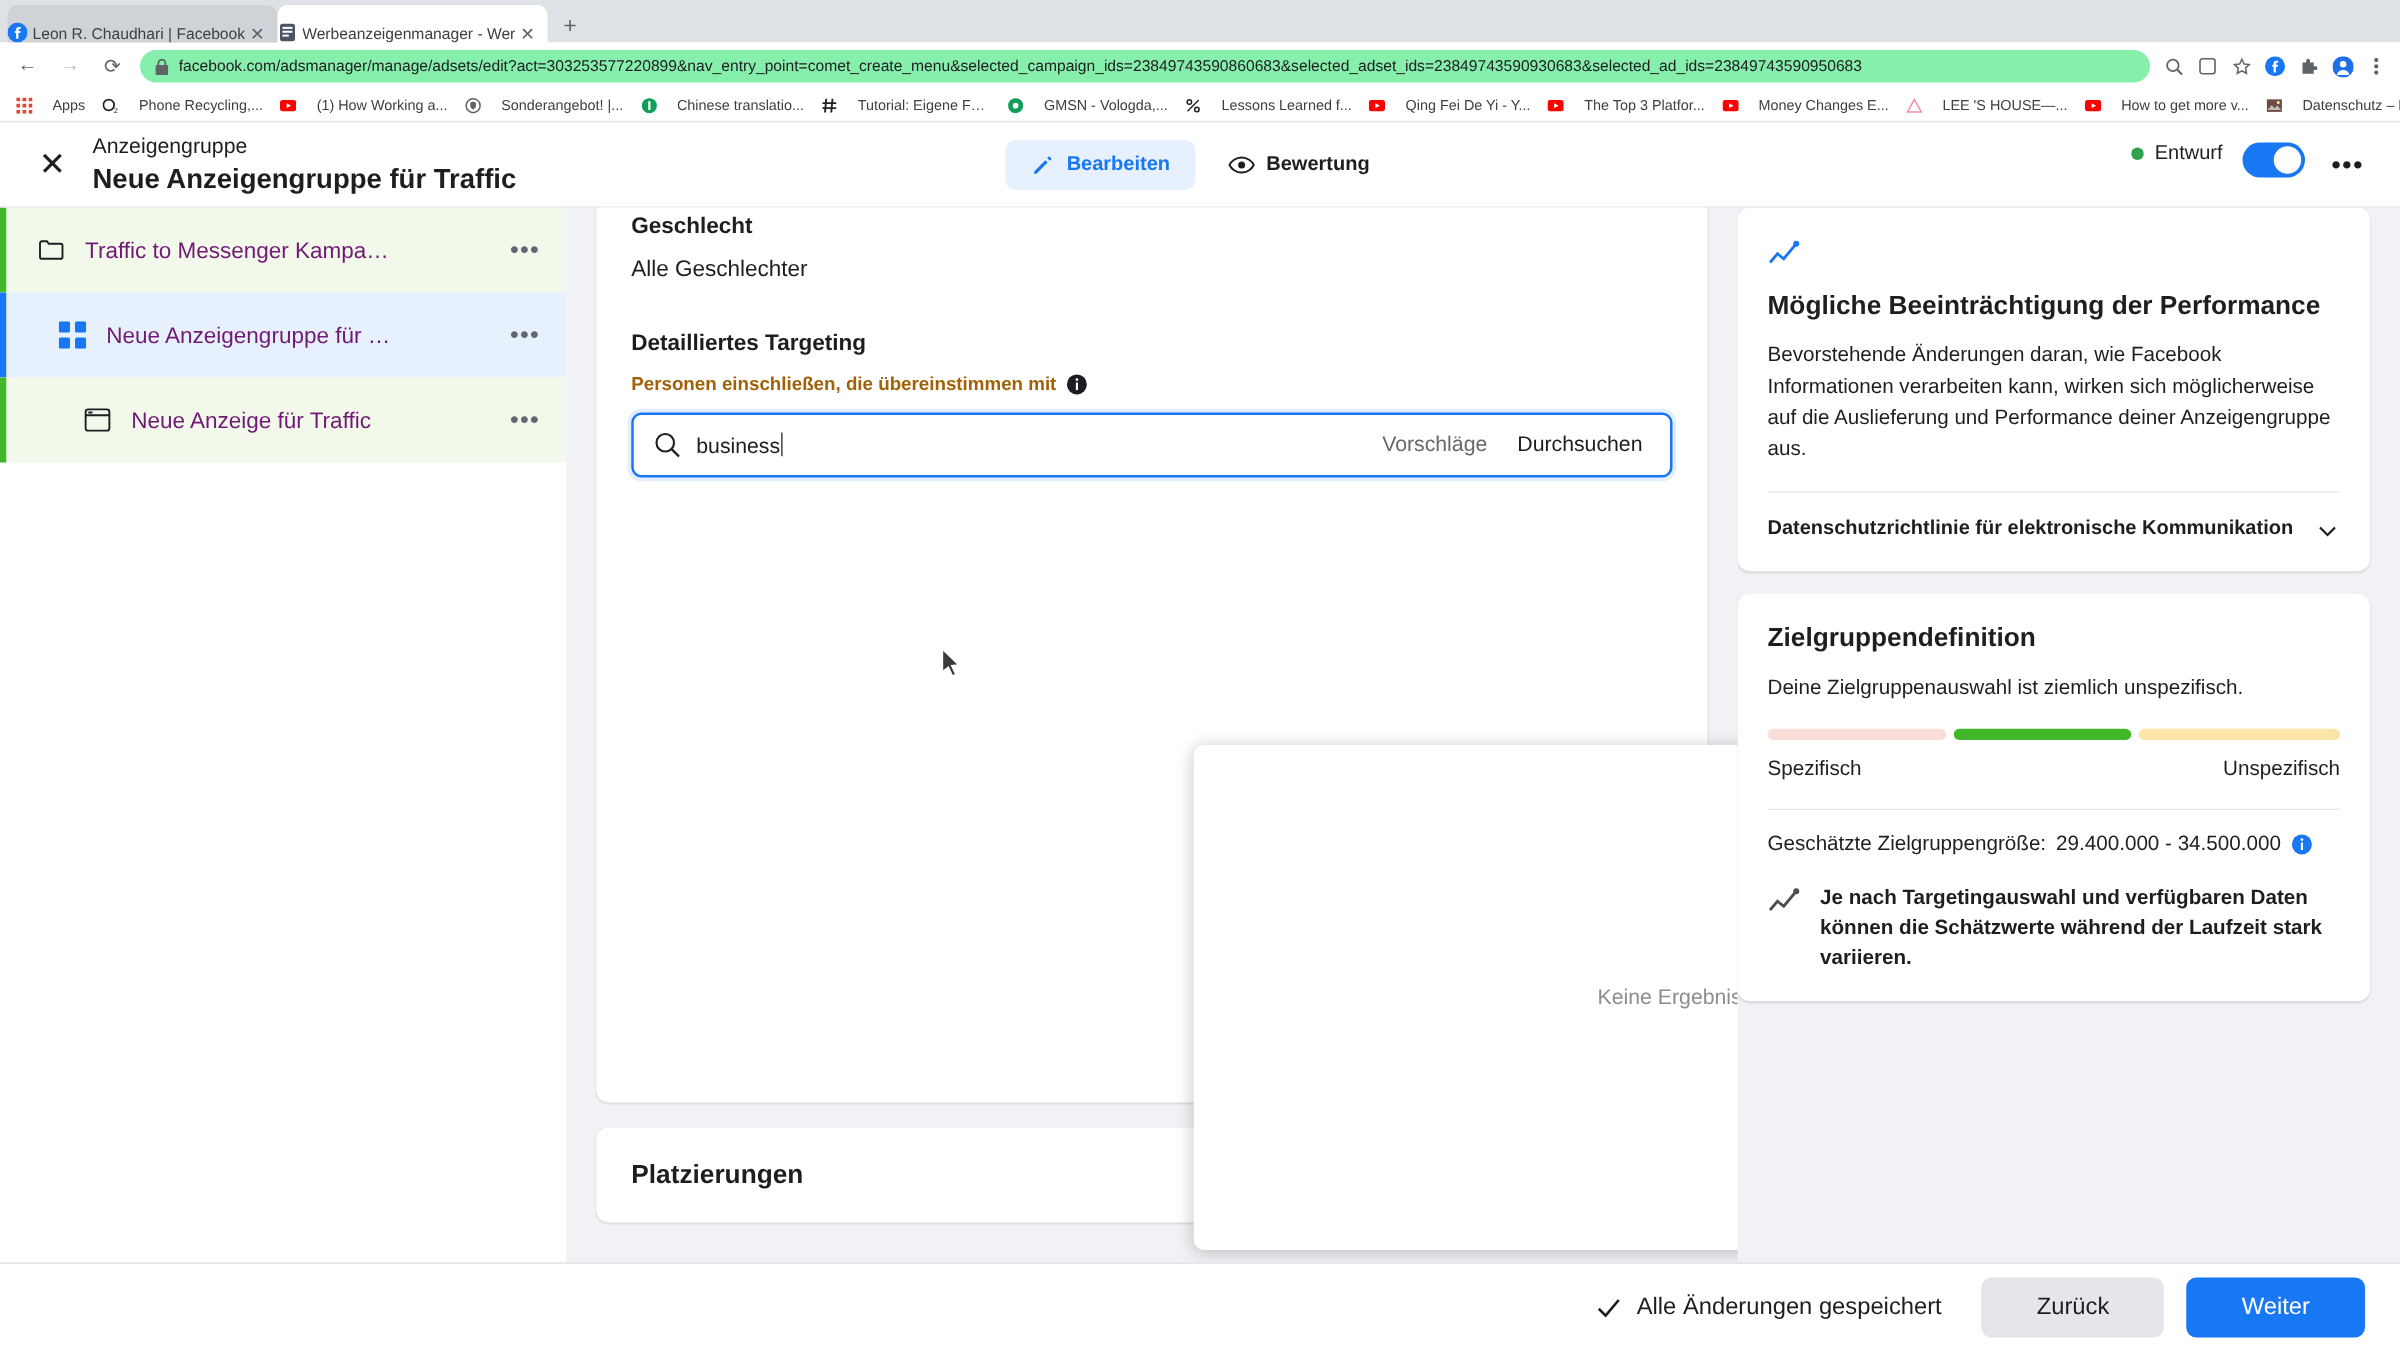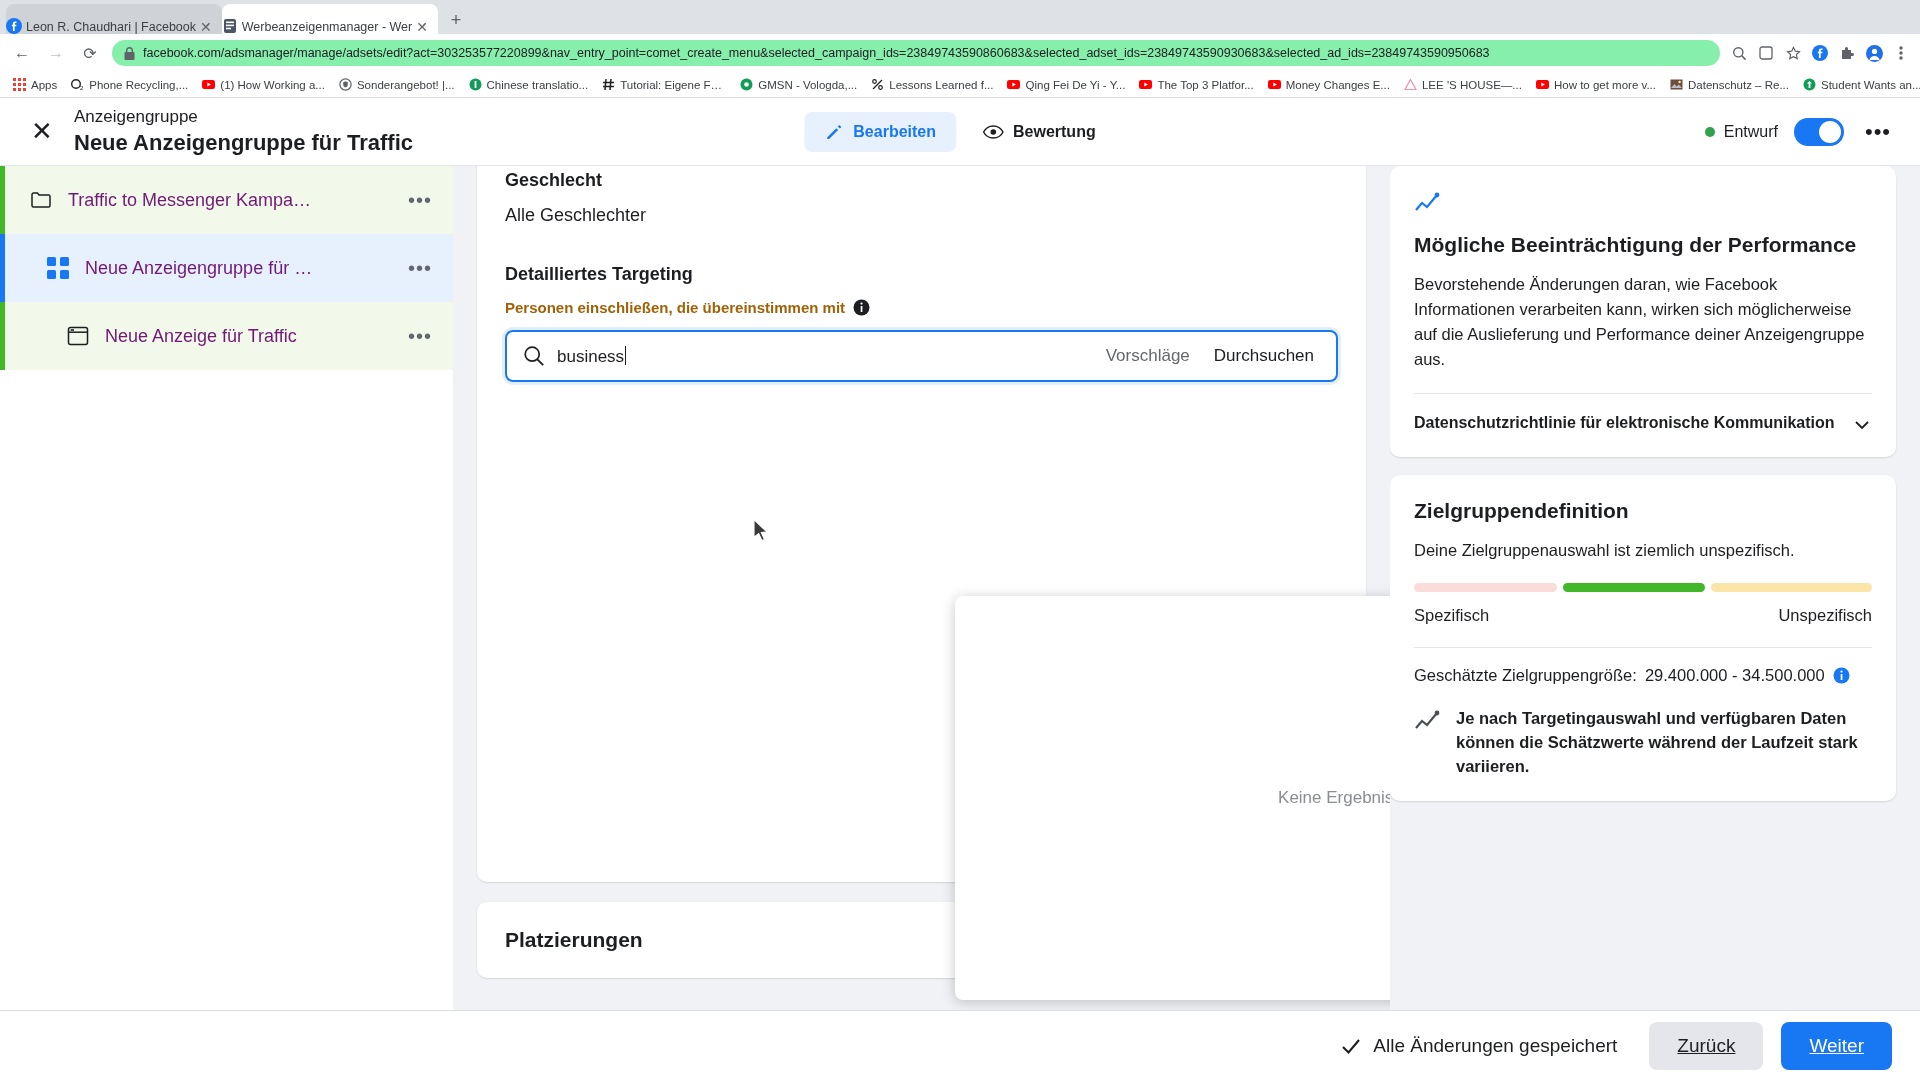--- a/index.html
+++ b/index.html
@@ -50,21 +50,21 @@
     overflow: hidden; text-overflow: clip; flex: 1;
   }
   .omni-icons { display: flex; align-items: center; gap: 9px; flex: none; }
   .omni-icon { width: 18px; height: 18px; display:flex; align-items:center; justify-content:center; }
 
   .bookmarks {
     height: 26px; background: #ffffff; display: flex; align-items: center;
     gap: 0px; padding: 0 6px; font-size: 11.5px; color: #3c4043; flex: none;
     border-bottom: 1px solid #dadce0; overflow: hidden;
   }
-  .bm { display: flex; align-items: center; gap: 5px; padding: 0 7px; white-space: nowrap; flex: none; }
+  .bm { display: flex; align-items: center; gap: 16px; padding: 0 7px; white-space: nowrap; flex: none; }
   .bm-ico { width: 13px; height: 13px; flex: none; display:block; }
   .bm-label { max-width: 106px; overflow: hidden; text-overflow: ellipsis; white-space: nowrap; }
   .bm-spacer { flex: 1; }
 
   
   .app { flex: 1; display: flex; flex-direction: column; min-height: 0; background: #f0f2f5; }
 
   .app-header {
     height: 68px; background: #ffffff; display: flex; align-items: center;
     padding: 0 24px; flex: none; border-bottom: 1px solid #e4e6eb; position: relative;
@@ -73,21 +73,21 @@
     font-size: 26px; color: #1c1e21; font-weight: 300; margin-right: 14px;}
   .htitles { display: flex; flex-direction: column; gap: 2px; }
   .h-eyebrow { font-size: 17px; color: #1c1e21; line-height: 1.2; }
   .h-title { font-size: 22px; font-weight: bold; color: #1c1e21; line-height: 1.25; }
 
   .center-tabs { position: absolute; left: 50%; transform: translateX(-50%); display: flex; gap: 6px; align-items:center;}
   .ctab { display:flex; align-items:center; gap: 9px; padding: 10px 20px; border-radius: 8px;
     font-size: 16px; font-weight: bold; color: #1c1e21; }
   .ctab.sel { background: #e7f0fd; color: #1877f2; }
 
-  .hright { margin-left: auto; display: flex; align-items: center; gap: 16px; }
+  .hright { margin-left: auto; display: flex; align-items: flex-start; gap: 16px; }
   .status { display:flex; align-items:center; gap:9px; font-size: 16px; color:#1c1e21;}
   .status-dot { width: 10px; height: 10px; border-radius: 50%; background: #31a24c; }
   .toggle { width: 50px; height: 28px; border-radius: 14px; background: #1877f2; position: relative; }
   .toggle::after { content:""; position:absolute; right:3px; top:3px; width:22px; height:22px;
     border-radius:50%; background:#fff; }
   .dots-btn { width: 36px; height: 36px; display:flex; align-items:center; justify-content:center;
     font-size: 22px; color: #1c1e21; letter-spacing: 1px;}
 
   .body { flex: 1; display: flex; min-height: 0; }
 
@@ -158,21 +158,21 @@
   .rnote { display:flex; gap: 16px; margin-top: 22px; align-items:flex-start; }
   .rnote-text { font-size: 16.5px; font-weight: bold; color:#1c1e21; line-height:1.45; }
 
   
   .footer {
     height: 70px; background:#fff; border-top:1px solid #dadde1; flex:none;
     display:flex; align-items:center; justify-content:flex-end; gap: 18px; padding: 0 28px;
   }
   .saved { display:flex; align-items:center; gap:11px; font-size:19px; color:#1c1e21; margin-right: 14px;}
   .btn { height: 48px; border-radius: 8px; display:flex; align-items:center; justify-content:center;
-    font-size: 19px; font-weight: 500; padding: 0 28px; text-decoration: underline; }
+    font-size: 19px; font-weight: 500; padding: 0 44px; }
   .btn.sec { background:#e4e6eb; color:#1c1e21; }
   .btn.pri { background:#1877f2; color:#fff; }
 
   .cursor { position: absolute; pointer-events:none; }
 </style>
 </head>
 <body>
 
 <div class="browser">
 

